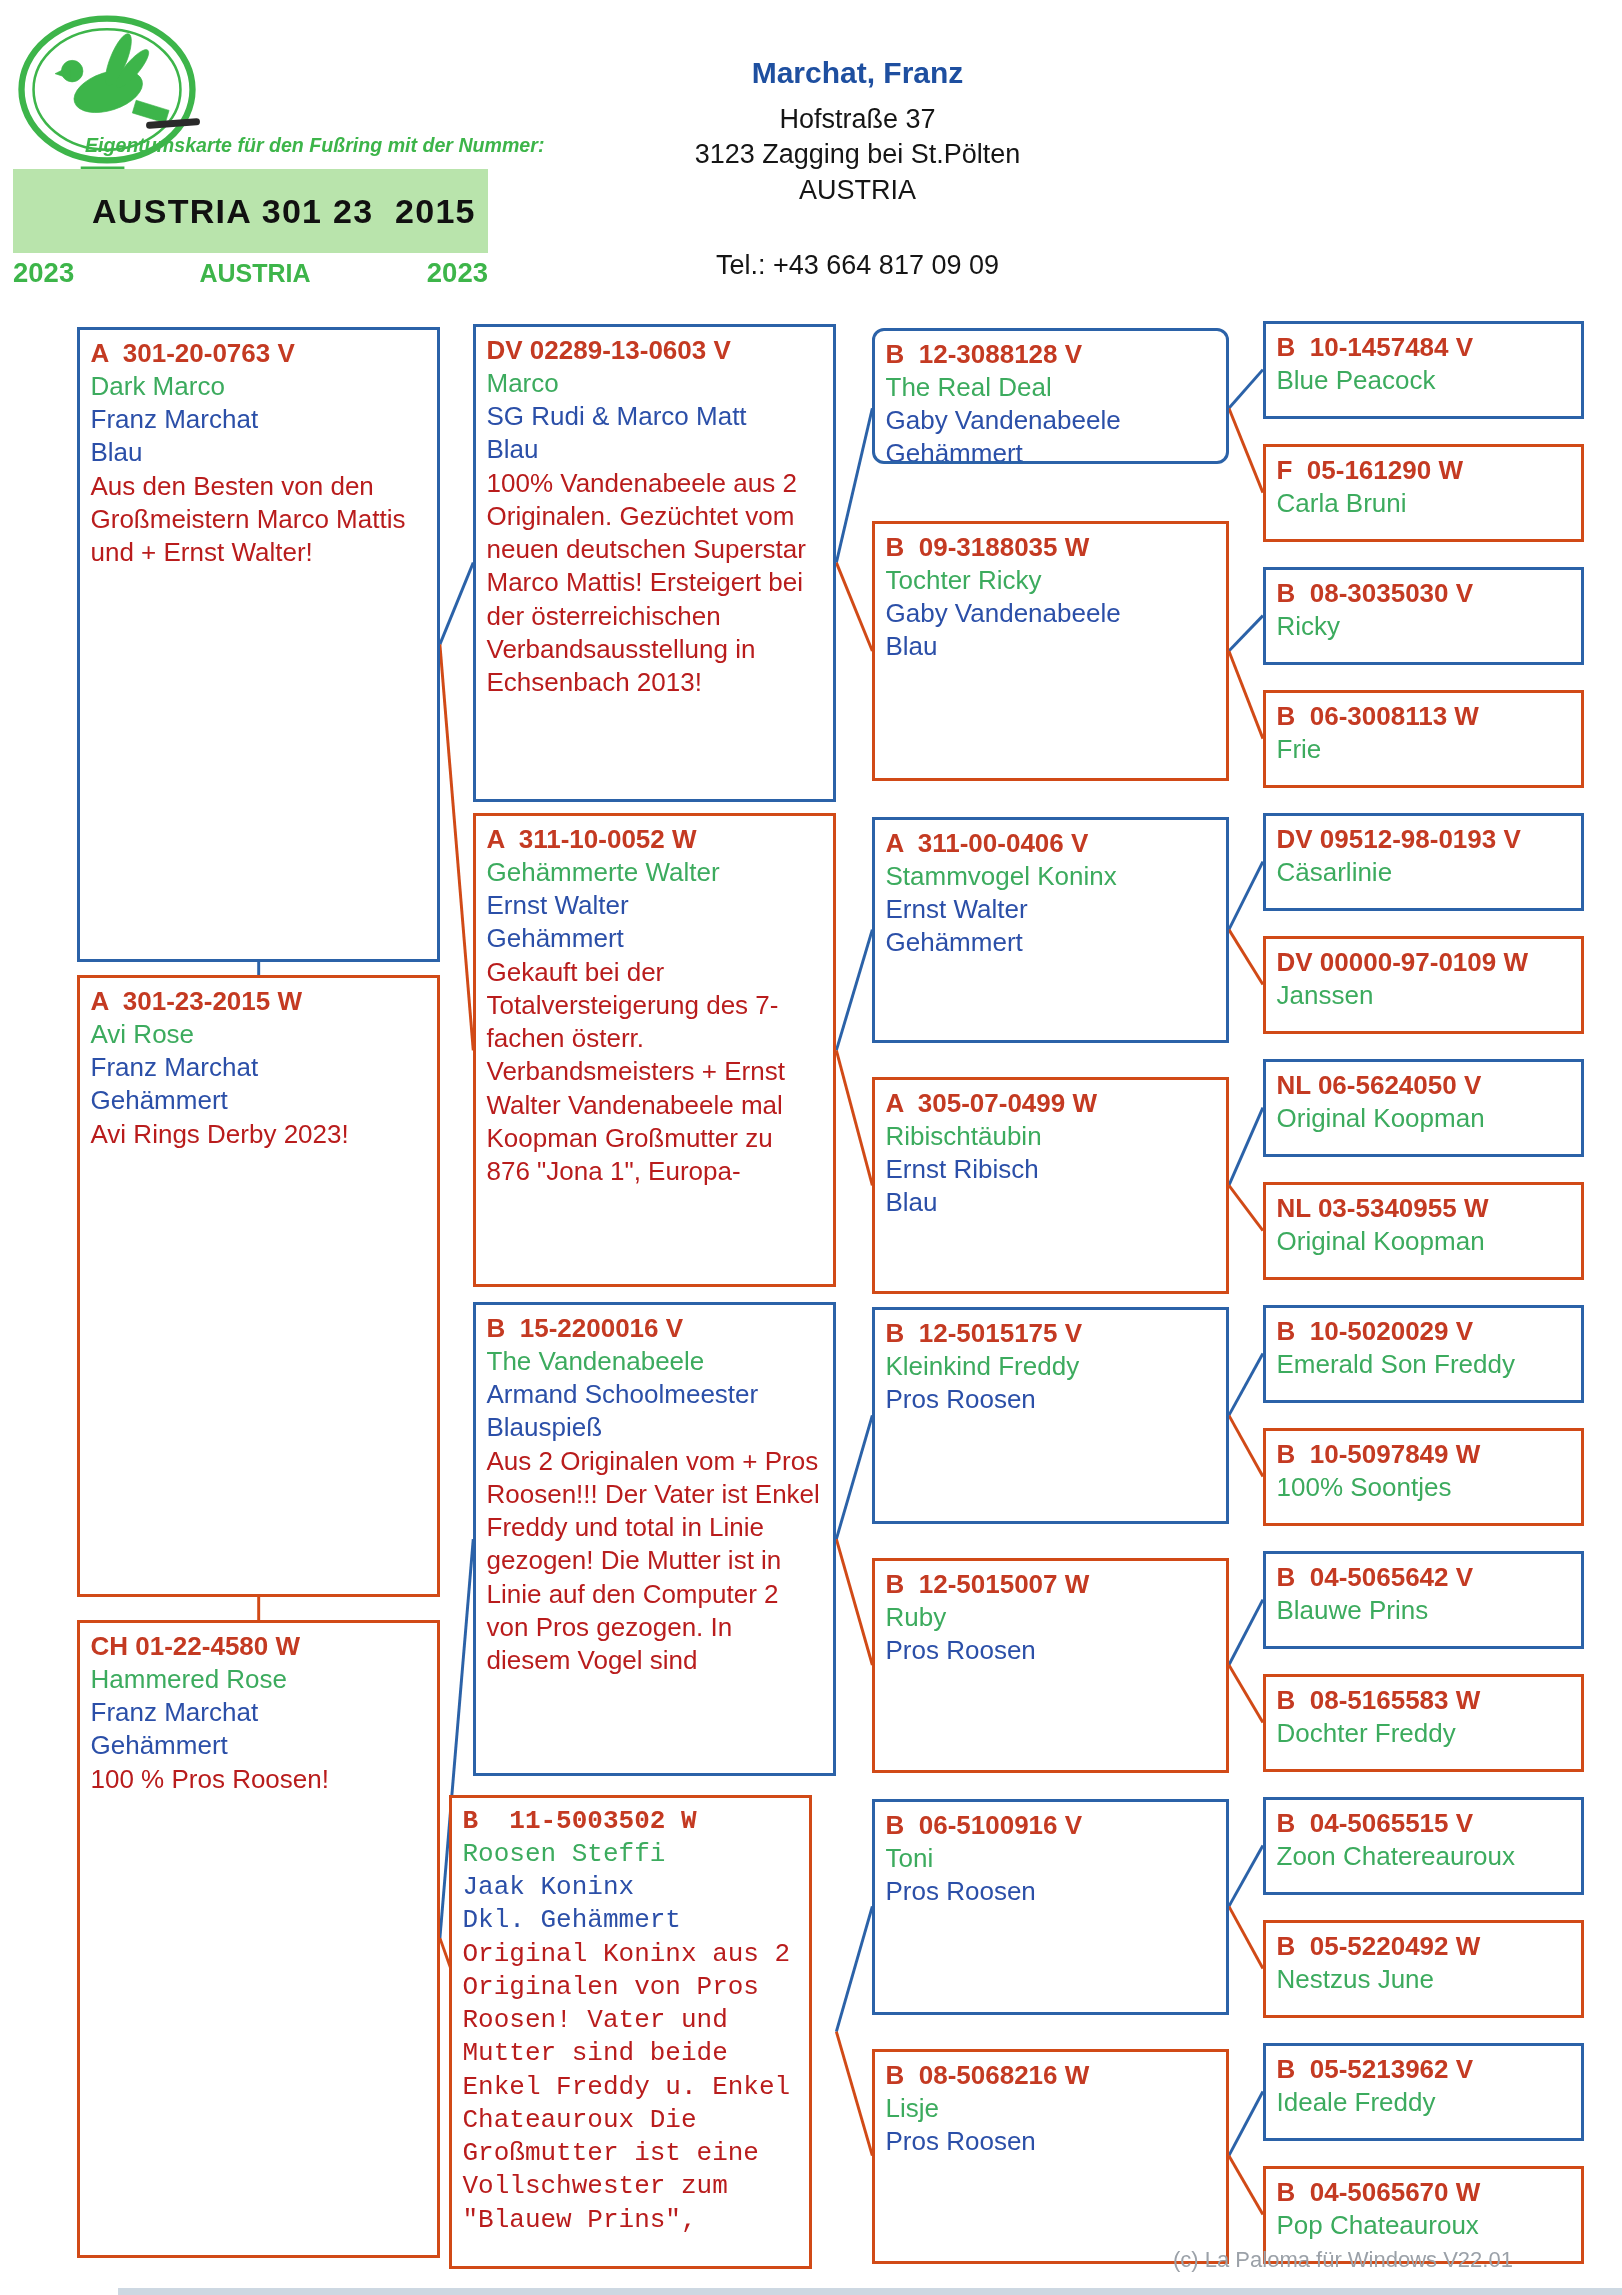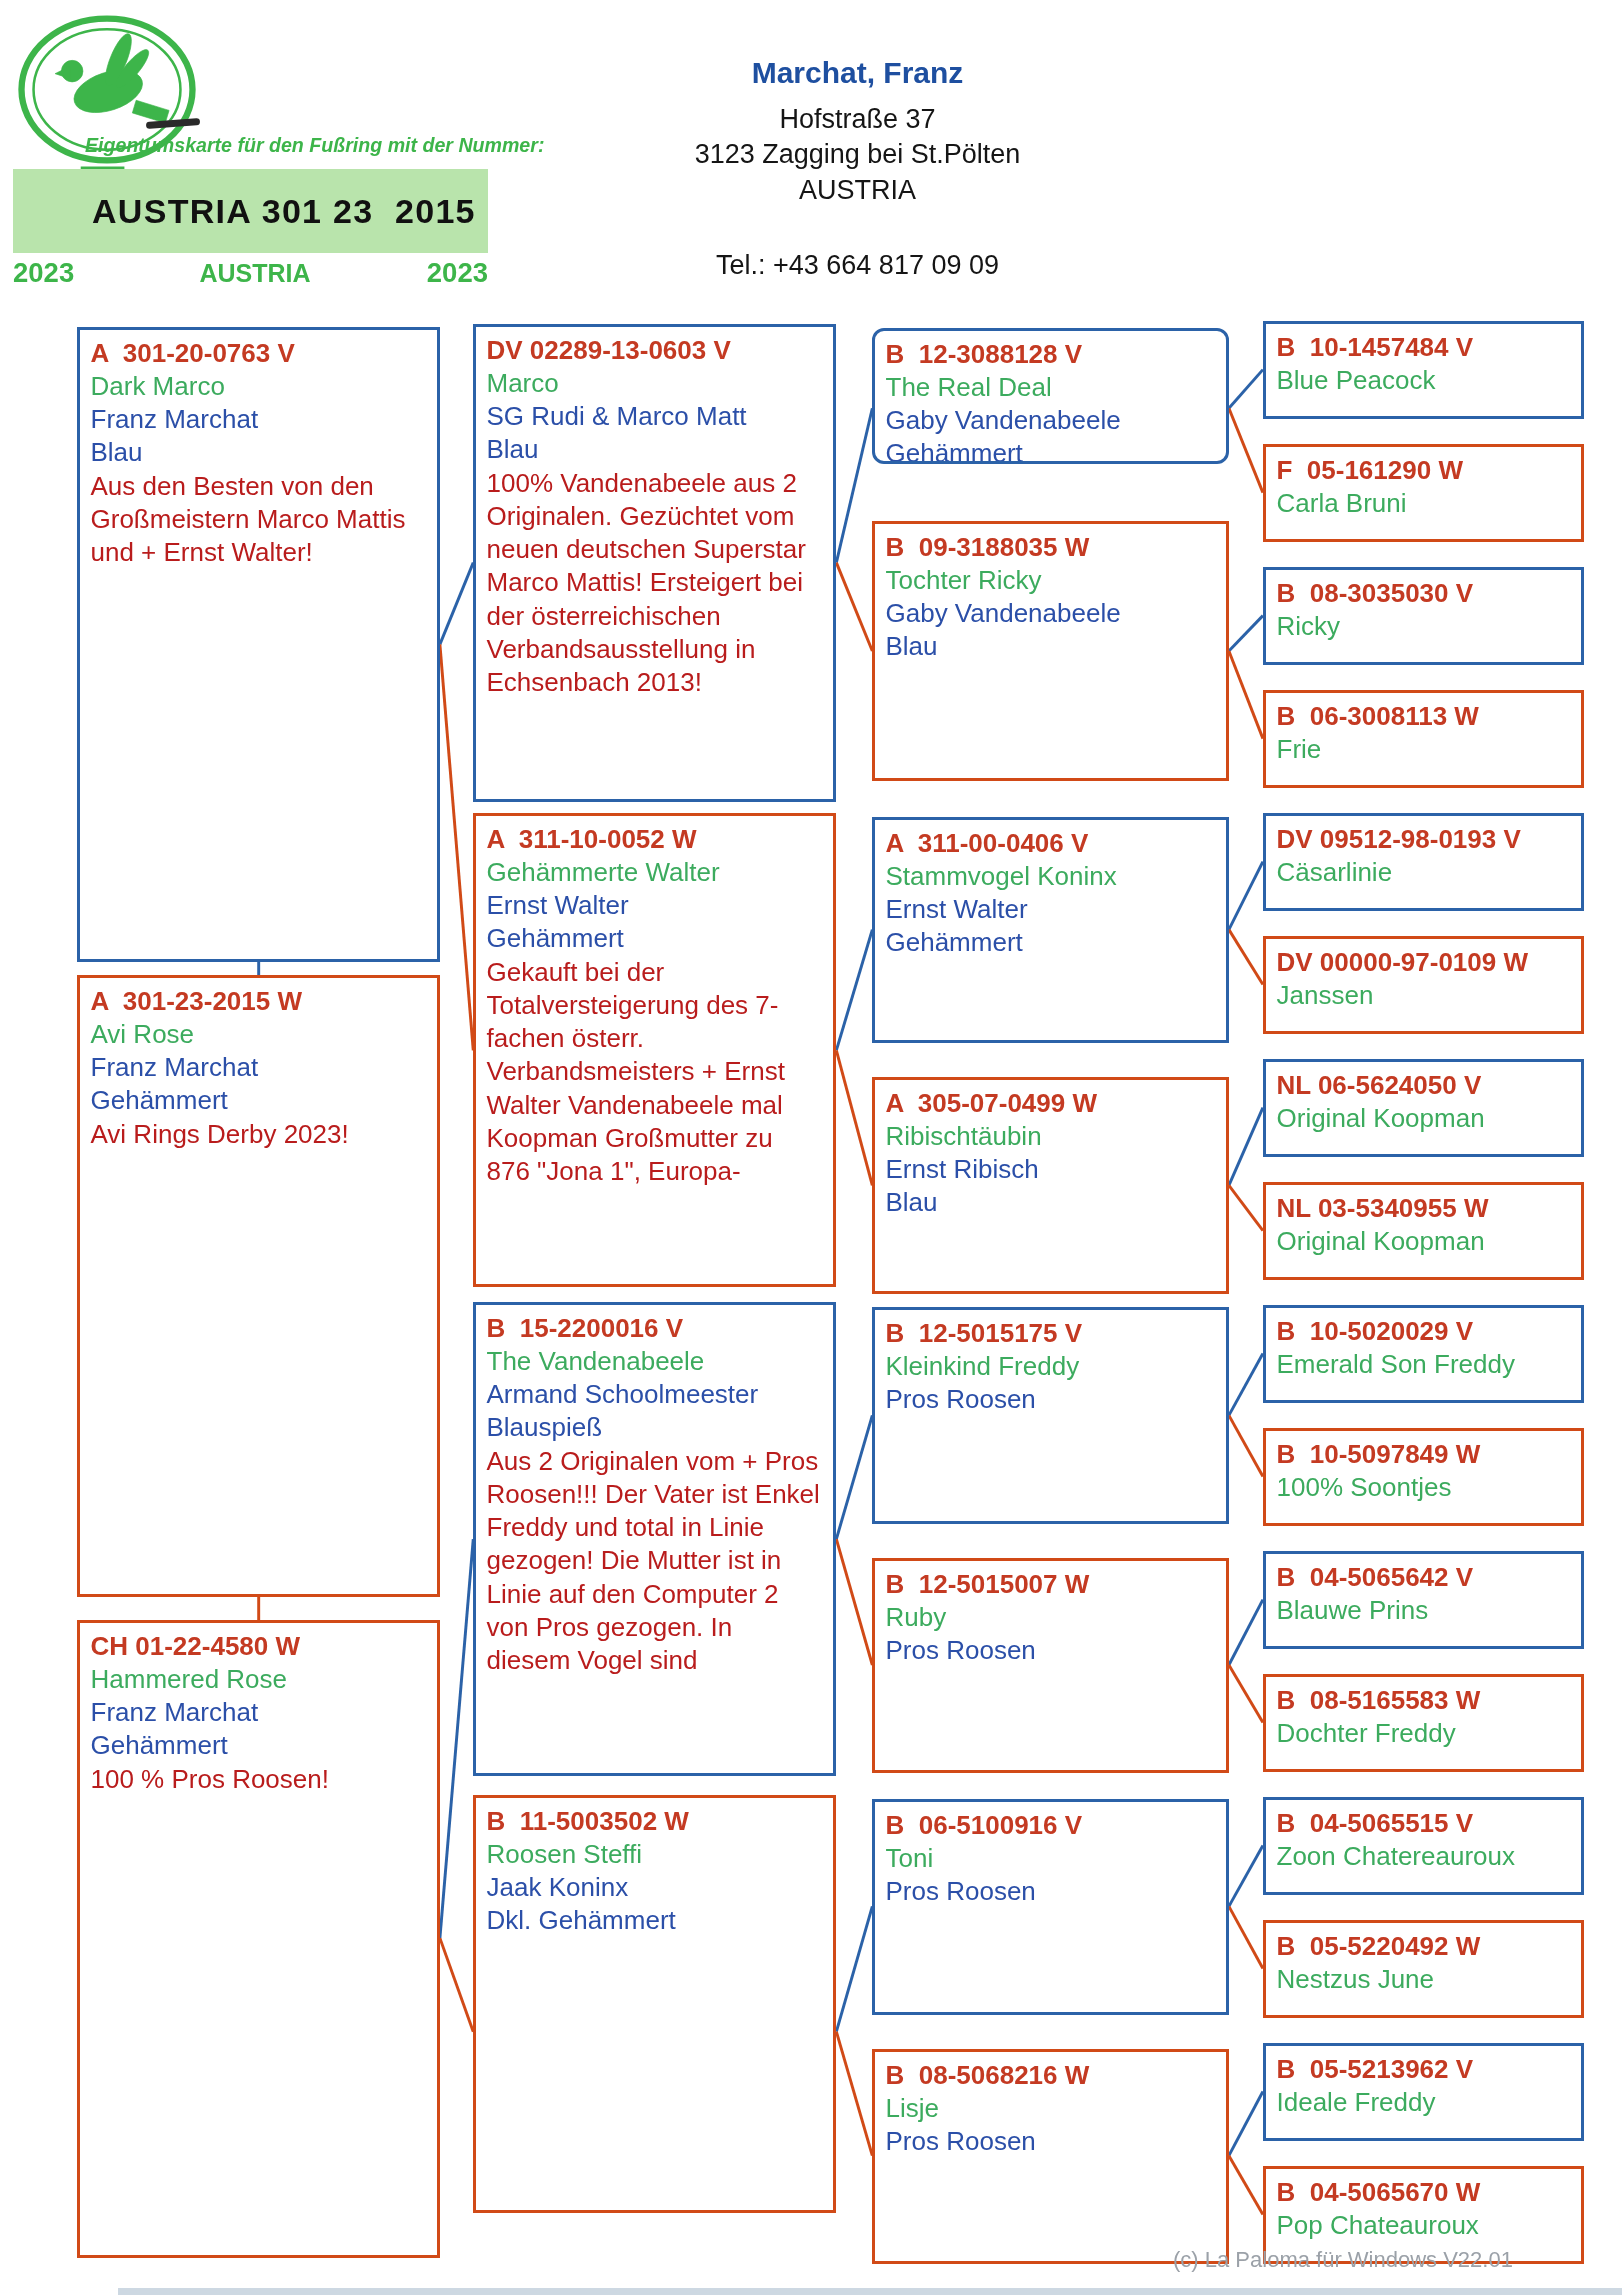--- a/index.html
+++ b/index.html
@@ -159,25 +159,26 @@
         <div class="bcolor">Gehämmert</div>
         <div class="comment"> Gekauft bei der Totalversteigerung des 7-fachen österr. Verbandsmeisters + Ernst Walter Vandenabeele mal Koopman Großmutter zu 876 "Jona 1", Europa-</div>
       </div>
       <div class="pbox v" style="left: 473px; top: 1302px; width: 363px; height: 474px;">
         <div class="ring">B  15-2200016 V</div>
         <div class="name">The Vandenabeele</div>
         <div class="fancier">Armand Schoolmeester</div>
         <div class="bcolor">Blauspieß</div>
         <div class="comment"> Aus 2 Originalen vom + Pros Roosen!!! Der Vater ist Enkel Freddy und total in Linie gezogen! Die Mutter ist in Linie auf den Computer 2 von Pros gezogen. In diesem Vogel sind</div>
       </div>
-      <div class="pbox w" style="left: 473px; top: 1795px; width: 363px; height: 418px;">
+      <div class="pbox w" style="left: 449px; top: 1795px; width: 363px; height: 474px; font-family: Liberation Mono, monospace;">
         <div class="ring">B  11-5003502 W</div>
         <div class="name">Roosen Steffi</div>
         <div class="fancier">Jaak Koninx</div>
         <div class="bcolor">Dkl. Gehämmert</div>
+        <div class="comment"> Original Koninx aus 2 Originalen von Pros Roosen! Vater und Mutter sind beide Enkel Freddy u. Enkel Chateauroux Die Großmutter ist eine Vollschwester zum "Blauew Prins",</div>
       </div>
       <div class="pbox v" style="left: 872px; top: 328px; width: 357px; height: 136px; border-radius: 12px;">
         <div class="ring">B  12-3088128 V</div>
         <div class="name">The Real Deal</div>
         <div class="fancier">Gaby Vandenabeele</div>
         <div class="bcolor">Gehämmert</div>
       </div>
       <div class="pbox w" style="left: 872px; top: 521px; width: 357px; height: 260px;">
         <div class="ring">B  09-3188035 W</div>
         <div class="name">Tochter Ricky</div>

